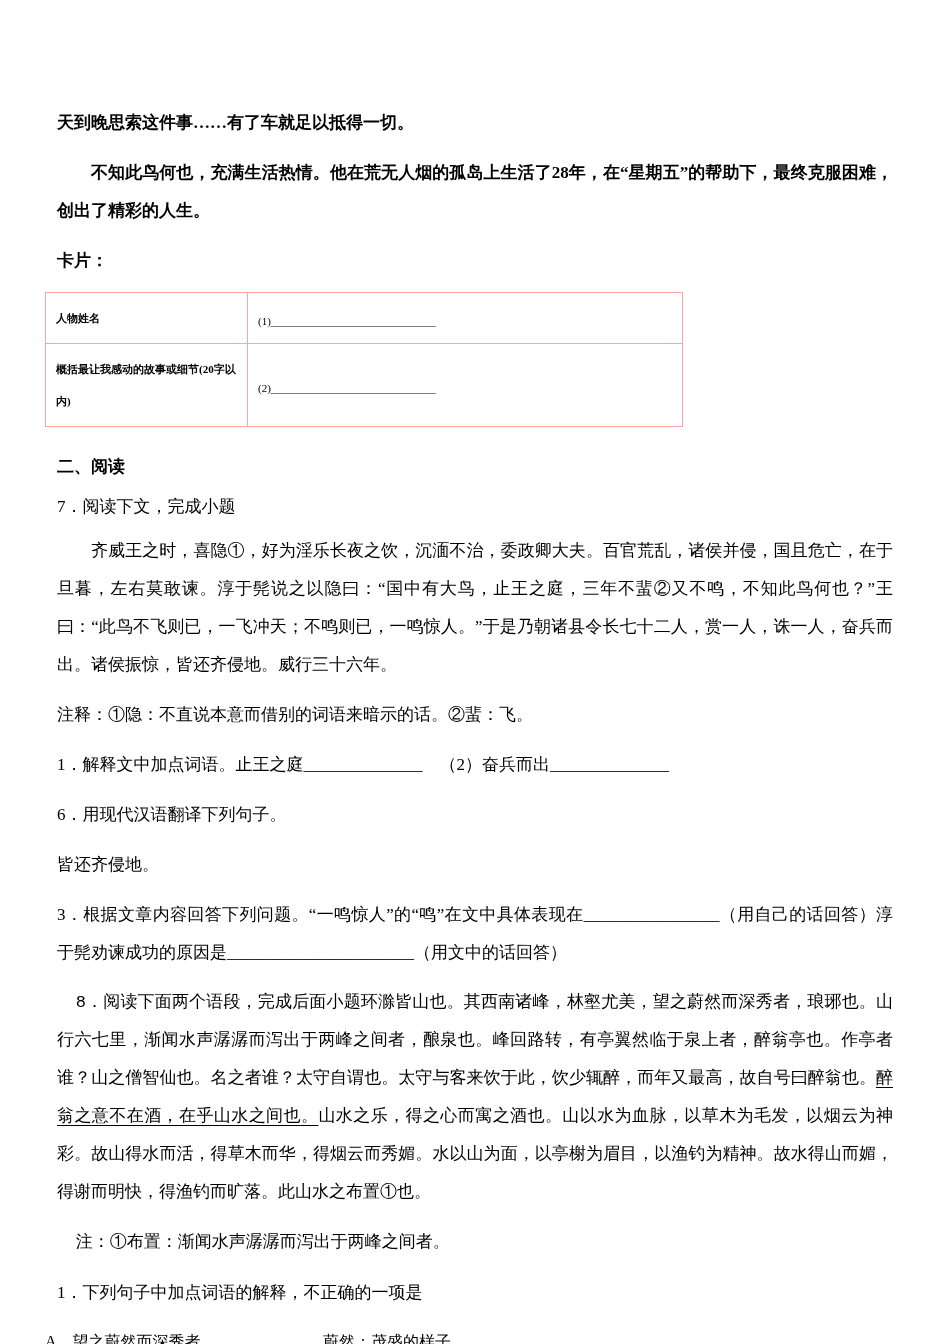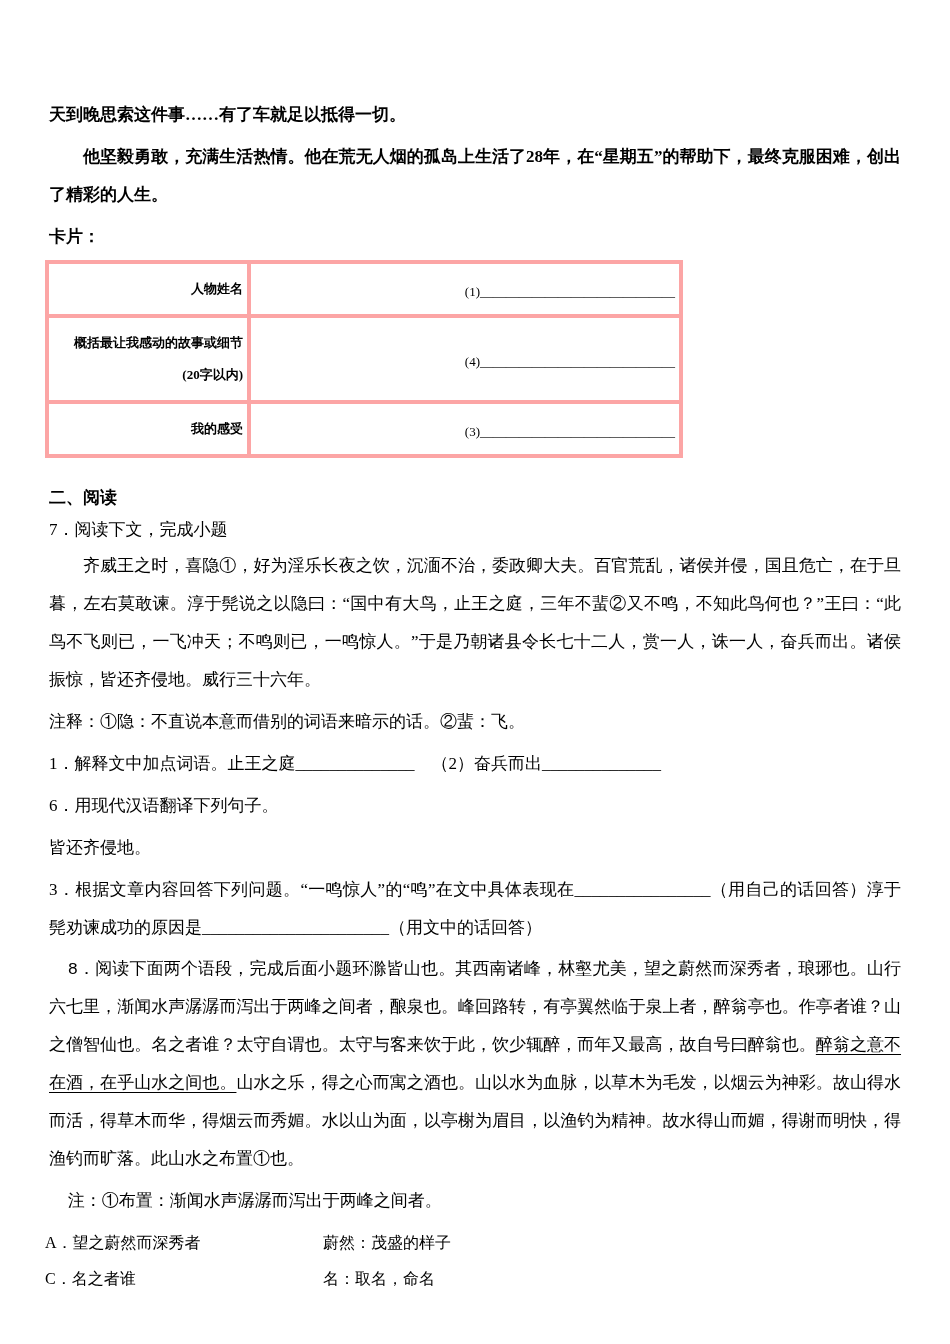--- a/index.html
+++ b/index.html
@@ -12,40 +12,39 @@
   .page {
     width: 950px;
     min-height: 1344px;
     padding: 92px 45px 40px 45px;
     background: #ffffff;
   }
   .para {
     font-size: 17px;
     line-height: 38px;
     text-align: justify;
-    margin: 4px;
+    margin: 12px;
   }
   .b { font-weight: bold; }
   .ind2 { text-indent: 2em; }
   .ind1 { text-indent: 1.1em; font-family: Liberation Mono, monospace; }
   .sect { margin-top: 26px; line-height: 28px; }
   .tight { line-height: 27px; }
   .ul { text-decoration: underline; text-underline-offset: 4px; }
 
   .card-table {
     border-collapse: collapse;
     width: 638px;
     margin: 4px 0 0 0;
     table-layout: fixed;
   }
   .card-table td {
-    border: 4px solid #fca5a5;
-    font-size: 13px;
+    border: 1px solid #fca5a5;
+    font-size: 11px;
     vertical-align: middle;
-    text-align: right;
   }
   td.lbl {
     width: 202px;
     font-weight: bold;
     line-height: 32px;
     padding: 9px 4px 9px 10px;
   }
   td.val {
     padding: 9px 4px 4px 10px;
     line-height: 32px;
@@ -57,52 +56,49 @@
     line-height: 36px;
   }
   .opt .stem { flex: 0 0 278px; width: 278px; }
 </style>
 </head>
 <body>
 
 <div class="page">
 
   <p class="para b">天到晚思索这件事……有了车就足以抵得一切。</p>
-  <p class="para b ind2">他坚毅勇敢，充满生活热情。他在荒无人烟的孤岛上生活了28年，在“星期五”的帮助下，最终克服困难，创出了精彩的人生。</p>
+  <p class="para b ind2">不知此鸟何也，充满生活热情。他在荒无人烟的孤岛上生活了28年，在“星期五”的帮助下，最终克服困难，创出了精彩的人生。</p>
   <p class="para b">卡片：</p>
 
   <table class="card-table">
     <tbody>
       <tr>
         <td class="lbl">人物姓名</td>
         <td class="val">(1)______________________________</td>
       </tr>
       <tr>
         <td class="lbl">概括最让我感动的故事或细节(20字以内)</td>
-        <td class="val">(4)______________________________</td>
-      </tr>
-      <tr>
-        <td class="lbl">我的感受</td>
-        <td class="val">(3)______________________________</td>
+        <td class="val">(2)______________________________</td>
       </tr>
     </tbody>
   </table>
 
   <p class="para b sect">二、阅读</p>
   <p class="para tight">7．阅读下文，完成小题</p>
   <p class="para ind2">齐威王之时，喜隐①，好为淫乐长夜之饮，沉湎不治，委政卿大夫。百官荒乱，诸侯并侵，国且危亡，在于旦暮，左右莫敢谏。淳于髡说之以隐曰：“国中有大鸟，止王之庭，三年不蜚②又不鸣，不知此鸟何也？”王曰：“此鸟不飞则已，一飞冲天；不鸣则已，一鸣惊人。”于是乃朝诸县令长七十二人，赏一人，诛一人，奋兵而出。诸侯振惊，皆还齐侵地。威行三十六年。</p>
   <p class="para">注释：①隐：不直说本意而借别的词语来暗示的话。②蜚：飞。</p>
   <p class="para">1．解释文中加点词语。止王之庭______________　（2）奋兵而出______________</p>
   <p class="para">6．用现代汉语翻译下列句子。</p>
   <p class="para">皆还齐侵地。</p>
   <p class="para">3．根据文章内容回答下列问题。“一鸣惊人”的“鸣”在文中具体表现在________________（用自己的话回答）淳于髡劝谏成功的原因是______________________（用文中的话回答）</p>
 
   <p class="para ind1"><span>8．阅读下面两个语段，完成后面小题环滁皆山也。其西南诸峰，林壑尤美，望之蔚然而深秀者，琅琊也。山行六七里，渐闻水声潺潺而泻出于两峰之间者，酿泉也。峰回路转，有亭翼然临于泉上者，醉翁亭也。作亭者谁？山之僧智仙也。名之者谁？太守自谓也。太守与客来饮于此，饮少辄醉，而年又最高，故自号曰醉翁也。</span><span class="ul">醉翁之意不在酒，在乎山水之间也。</span><span>山水之乐，得之心而寓之酒也。山以水为血脉，以草木为毛发，以烟云为神彩。故山得水而活，得草木而华，得烟云而秀媚。水以山为面，以亭榭为眉目，以渔钓为精神。故水得山而媚，得谢而明快，得渔钓而旷落。此山水之布置①也。</span></p>
 
   <p class="para ind1">注：①布置：渐闻水声潺潺而泻出于两峰之间者。</p>
+  <p class="para">1．下列句子中加点词语的解释，不正确的一项是</p>
 
   <div class="opt">
     <span class="stem">A．望之蔚然而深秀者</span>
     <span>蔚然：茂盛的样子</span>
   </div>
   <div class="opt">
     <span class="stem">C．名之者谁</span>
     <span>名：取名，命名</span>
   </div>
 

